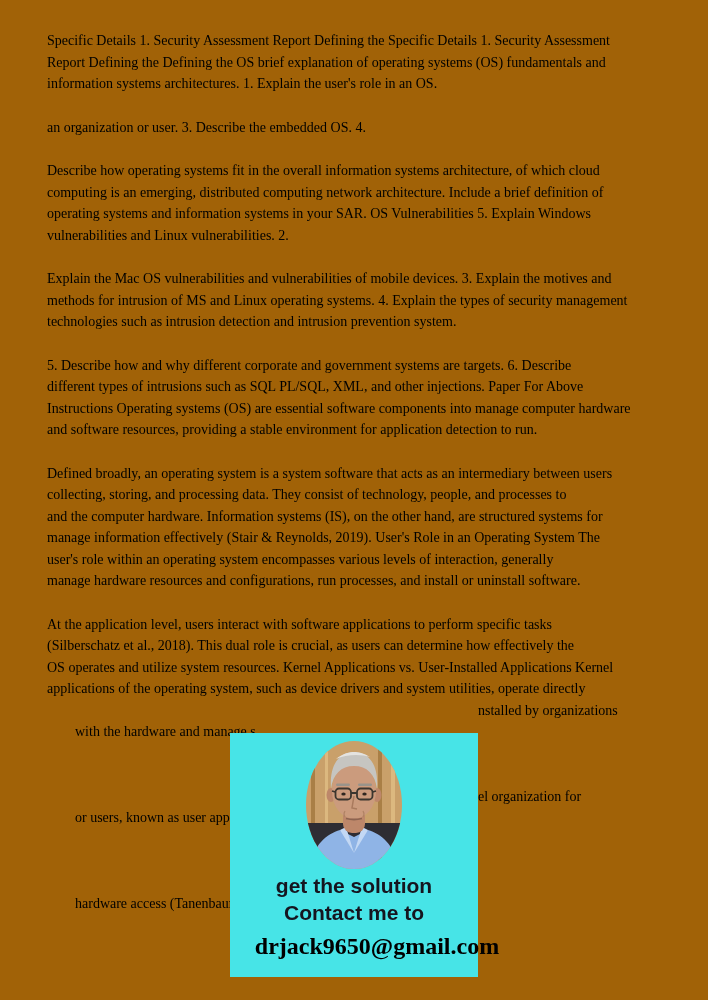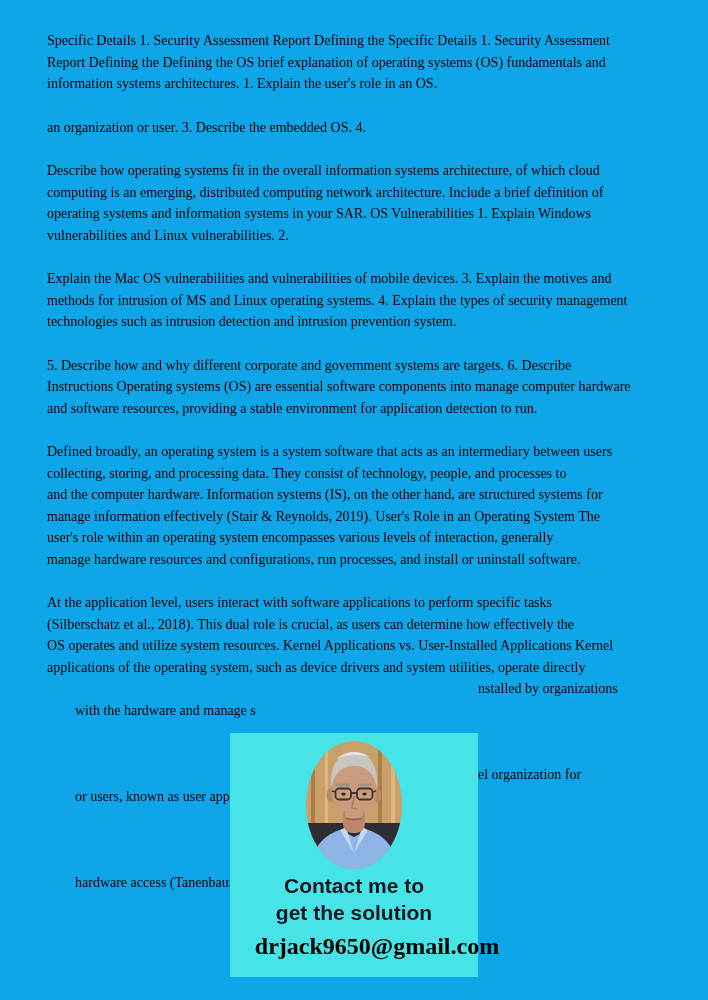--- a/index.html
+++ b/index.html
@@ -1,20 +1,20 @@
 <!DOCTYPE html>
 <html><head>
 <meta charset="utf-8">
 <style>
   html, body { margin: 0; padding: 0; background: #ffffff; }
   .page {
     position: relative;
     width: 708px;
     height: 1000px;
-    background: #0ea5e9;
+    background: #a16207;
     overflow: hidden;
     font-family: "Liberation Serif", serif;
   }
   .doc {
     position: absolute;
     top: 30px;
     left: 47px;
     width: 616px;
     font-size: 14px;
     line-height: 21.5px;
@@ -77,32 +77,33 @@
       <div class="line">information systems architectures. 1. Explain the user's role in an OS.</div>
     </div>
 
     <div class="para">
       <div class="line">an organization or user. 3. Describe the embedded OS. 4.</div>
     </div>
 
     <div class="para">
       <div class="line">Describe how operating systems fit in the overall information systems architecture, of which cloud</div>
       <div class="line">computing is an emerging, distributed computing network architecture. Include a brief definition of</div>
-      <div class="line">operating systems and information systems in your SAR. OS Vulnerabilities 1. Explain Windows</div>
+      <div class="line">operating systems and information systems in your SAR. OS Vulnerabilities 5. Explain Windows</div>
       <div class="line">vulnerabilities and Linux vulnerabilities. 2.</div>
     </div>
 
     <div class="para">
       <div class="line">Explain the Mac OS vulnerabilities and vulnerabilities of mobile devices. 3. Explain the motives and</div>
       <div class="line">methods for intrusion of MS and Linux operating systems. 4. Explain the types of security management</div>
       <div class="line">technologies such as intrusion detection and intrusion prevention system.</div>
     </div>
 
     <div class="para">
       <div class="line">5. Describe how and why different corporate and government systems are targets. 6. Describe</div>
+      <div class="line">different types of intrusions such as SQL PL/SQL, XML, and other injections. Paper For Above</div>
       <div class="line">Instructions Operating systems (OS) are essential software components into manage computer hardware</div>
       <div class="line">and software resources, providing a stable environment for application detection to run.</div>
     </div>
 
     <div class="para">
       <div class="line">Defined broadly, an operating system is a system software that acts as an intermediary between users</div>
       <div class="line">collecting, storing, and processing data. They consist of technology, people, and processes to</div>
       <div class="line">and the computer hardware. Information systems (IS), on the other hand, are structured systems for</div>
       <div class="line">manage information effectively (Stair &amp; Reynolds, 2019). User's Role in an Operating System The</div>
       <div class="line">user's role within an operating system encompasses various levels of interaction, generally</div>
@@ -159,19 +160,19 @@
         </g>
         <ellipse cx="37.5" cy="53" rx="2.2" ry="1.5" fill="#2f261f"></ellipse>
         <ellipse cx="58.5" cy="53" rx="2.2" ry="1.5" fill="#2f261f"></ellipse>
         <path d="M48,55 L46,67 L51,68" stroke="#a97a5d" stroke-width="1.5" fill="none"></path>
         <path d="M39,70 Q37,73 39,76" stroke="#b08264" stroke-width="1.2" fill="none"></path>
         <path d="M57,70 Q59,73 57,76" stroke="#b08264" stroke-width="1.2" fill="none"></path>
         <path d="M40,77.5 Q48,79.5 56,77.5" stroke="#8d6350" stroke-width="1.8" fill="none"></path>
       </svg>
     </div>
     <div class="contact" style="color: rgb(21, 21, 31);">
+      <div>get the solution</div>
       <div>Contact me to</div>
-      <div>get the solution</div>
     </div>
     <div class="email">drjack9650@gmail.com</div>
   </div>
 
 </div>
 
 </body></html>

